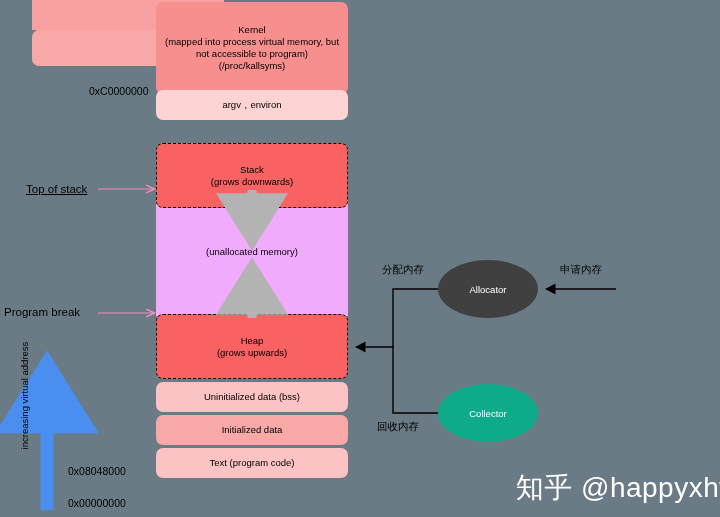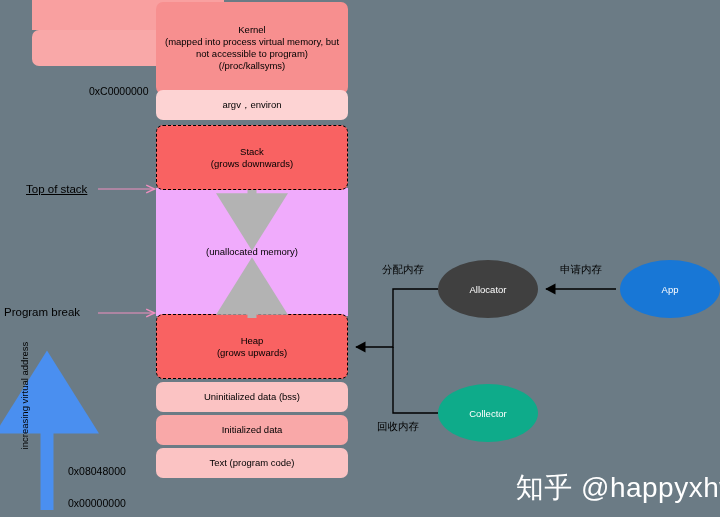--- a/index.html
+++ b/index.html
@@ -21,21 +21,21 @@
     align-items:center;
     justify-content:center;
     text-align:center;
     color:#000;
     font-size:9.5px;
     line-height:12px;
   }
   .block .l{display:block;}
   .blk-kernel{left:156px;top:2px;width:192px;height:92px;background:#f78f8f;border-radius:7px;}
   .blk-argv{left:156px;top:90px;width:192px;height:30px;background:#fdd3d3;border-radius:7px;justify-content:center;}
-  .blk-stack{left:156px;top:125px;width:192px;height:65px;background:#f96262;border-radius:7px;border:1.5px dashed #000;}
+  .blk-stack{left:156px;top:143px;width:192px;height:65px;background:#f96262;border-radius:7px;border:1.5px dashed #000;}
   .blk-unalloc{left:156px;top:188px;width:192px;height:128px;background:#f0abfc;}
   .blk-heap{left:156px;top:314px;width:192px;height:65px;background:#f96262;border-radius:7px;border:1.5px dashed #000;}
   .blk-bss{left:156px;top:382px;width:192px;height:30px;background:#fbc3c3;border-radius:7px;text-align:right;}
   .blk-init{left:156px;top:415px;width:192px;height:30px;background:#f9a8a8;border-radius:7px;}
   .blk-text{left:156px;top:448px;width:192px;height:30px;background:#fbc3c3;border-radius:7px;}
   .blk-bottom{left:156px;top:481px;width:192px;height:36px;background:#f9a8a8;border-radius:7px;}
   .blk-fill-a{left:156px;top:115px;width:192px;height:14px;background:#f9a0a0;}
   .blk-fill-b{left:156px;top:186px;width:192px;height:6px;background:#f9a0a0;}
   .blk-fill-c{left:156px;top:374px;width:192px;height:10px;background:#f9a0a0;}
 
@@ -212,23 +212,20 @@
   <div class="addr addr-00">0x00000000</div>
 
   <div class="ptr-label ptr-top">Top of stack</div>
   <div class="ptr-label ptr-break">Program break</div>
 
   <div class="vert-text">increasing virtual address</div>
 
   <div class="ellipse el-alloc">
     <span>Allocator</span>
   </div>
-  <div class="ellipse el-app">
-    <span>App</span>
-  </div>
   <div class="ellipse el-collector">
     <span>Collector</span>
   </div>
 
   <div class="cn cn-alloc">分配内存</div>
   <div class="cn cn-req">申请内存</div>
   <div class="cn cn-collect">回收内存</div>
 
   <div class="watermark">知乎 @happyxhw</div>
 

